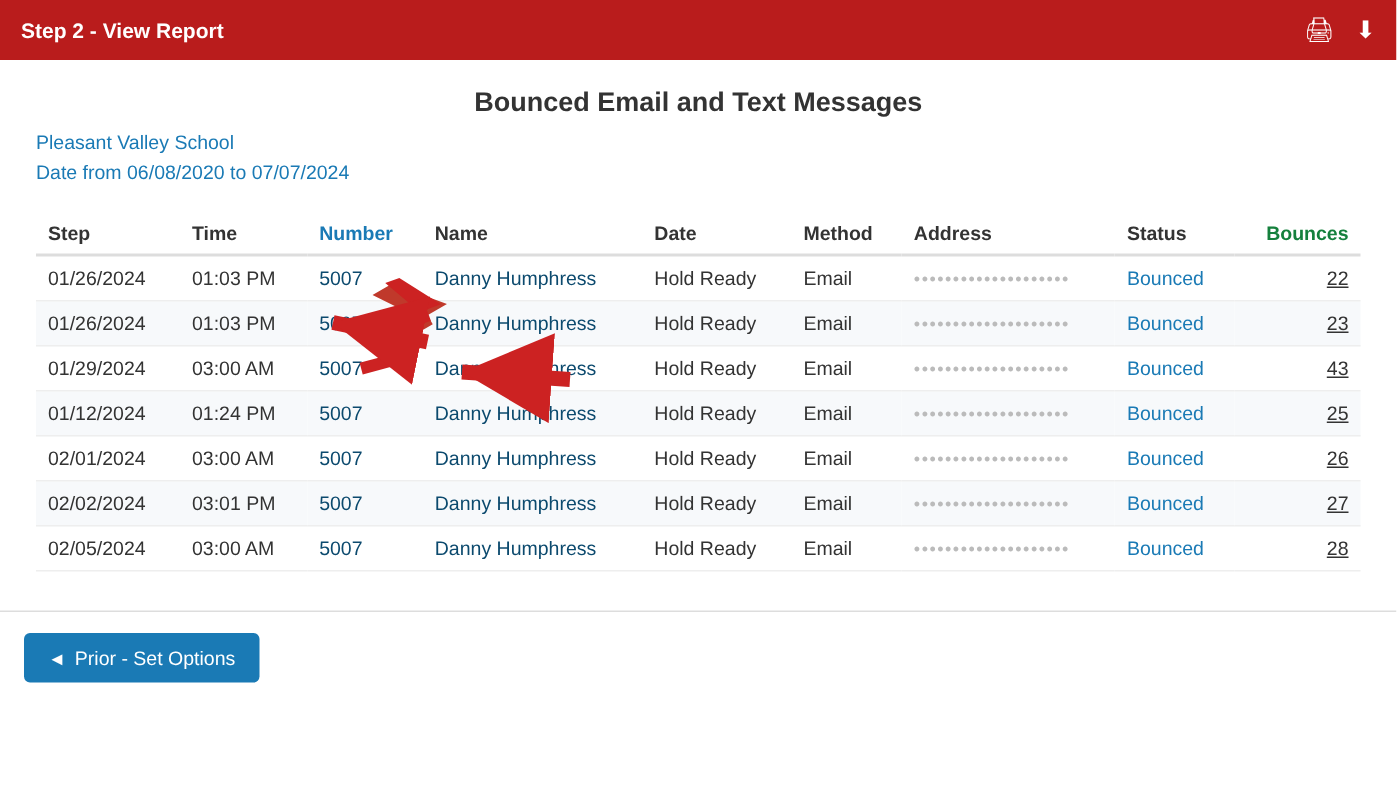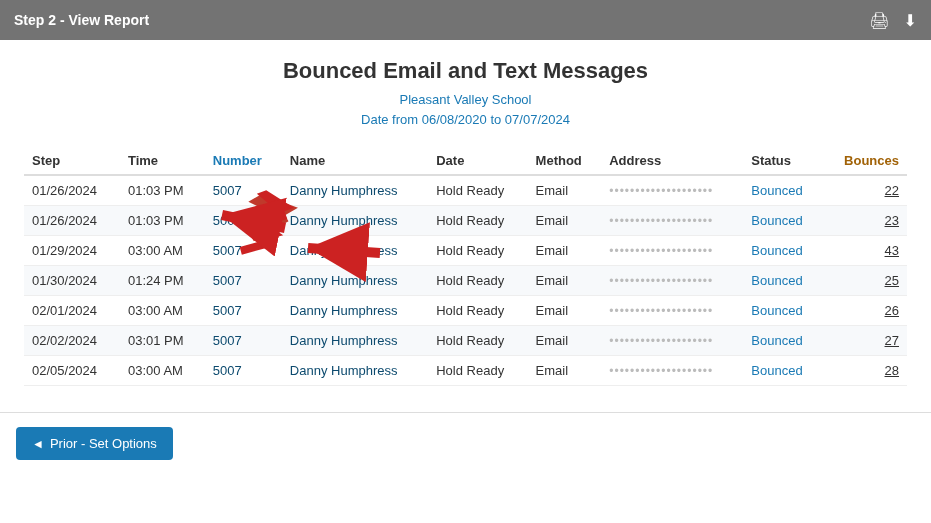--- a/index.html
+++ b/index.html
@@ -6,21 +6,21 @@
     body {
       font-family: Arial, sans-serif;
       font-size: 13px;
       background: #fff;
       width: 931px;
       min-height: 523px;
     }
 
     
     .header {
-      background: #737373;
+      background: #b91c1c;
       color: #fff;
       padding: 8px 14px;
       display: flex;
       align-items: center;
       justify-content: space-between;
       height: 40px;
     }
     .header-title {
       font-size: 14px;
       font-weight: bold;
@@ -36,48 +36,47 @@
       cursor: pointer;
     }
 
     
     .main {
       padding: 18px 24px 16px 24px;
     }
 
     .report-title {
       text-align: center;
-      font-size: 22px;
+      font-size: 18px;
       font-weight: bold;
       color: #333;
       margin-bottom: 6px;
     }
     .report-subtitle {
-      text-align: center;
       color: #1a7ab5;
       font-size: 13px;
       line-height: 1.5;
       margin-bottom: 18px;
     }
 
     
     table {
       width: 100%;
       border-collapse: collapse;
     }
     thead tr th {
       text-align: left;
       padding: 6px 8px;
       font-weight: bold;
       color: #333;
       border-bottom: 2px solid #ddd;
       font-size: 13px;
     }
     thead tr th.col-bounces {
-      color: #a16207;
+      color: #15803d;
       text-align: right;
     }
     thead tr th.col-number {
       color: #1a7ab5;
     }
     tbody tr td {
       padding: 7px 8px;
       border-bottom: 1px solid #eee;
       color: #333;
       font-size: 13px;
@@ -209,21 +208,21 @@
             <td>03:00 AM</td>
             <td class="link-blue">5007</td>
             <td class="link-blue">Danny Humphress</td>
             <td>Hold Ready</td>
             <td>Email</td>
             <td class="blurred-text">••••••••••••••••••••</td>
             <td class="status-bounced link-blue">Bounced</td>
             <td class="col-bounces-val">43</td>
           </tr>
           <tr>
-            <td>01/30/2024</td>
+            <td>01/12/2024</td>
             <td>01:24 PM</td>
             <td class="link-blue">5007</td>
             <td class="link-blue">Danny Humphress</td>
             <td>Hold Ready</td>
             <td>Email</td>
             <td class="blurred-text">••••••••••••••••••••</td>
             <td class="status-bounced link-blue">Bounced</td>
             <td class="col-bounces-val">25</td>
           </tr>
           <tr>

